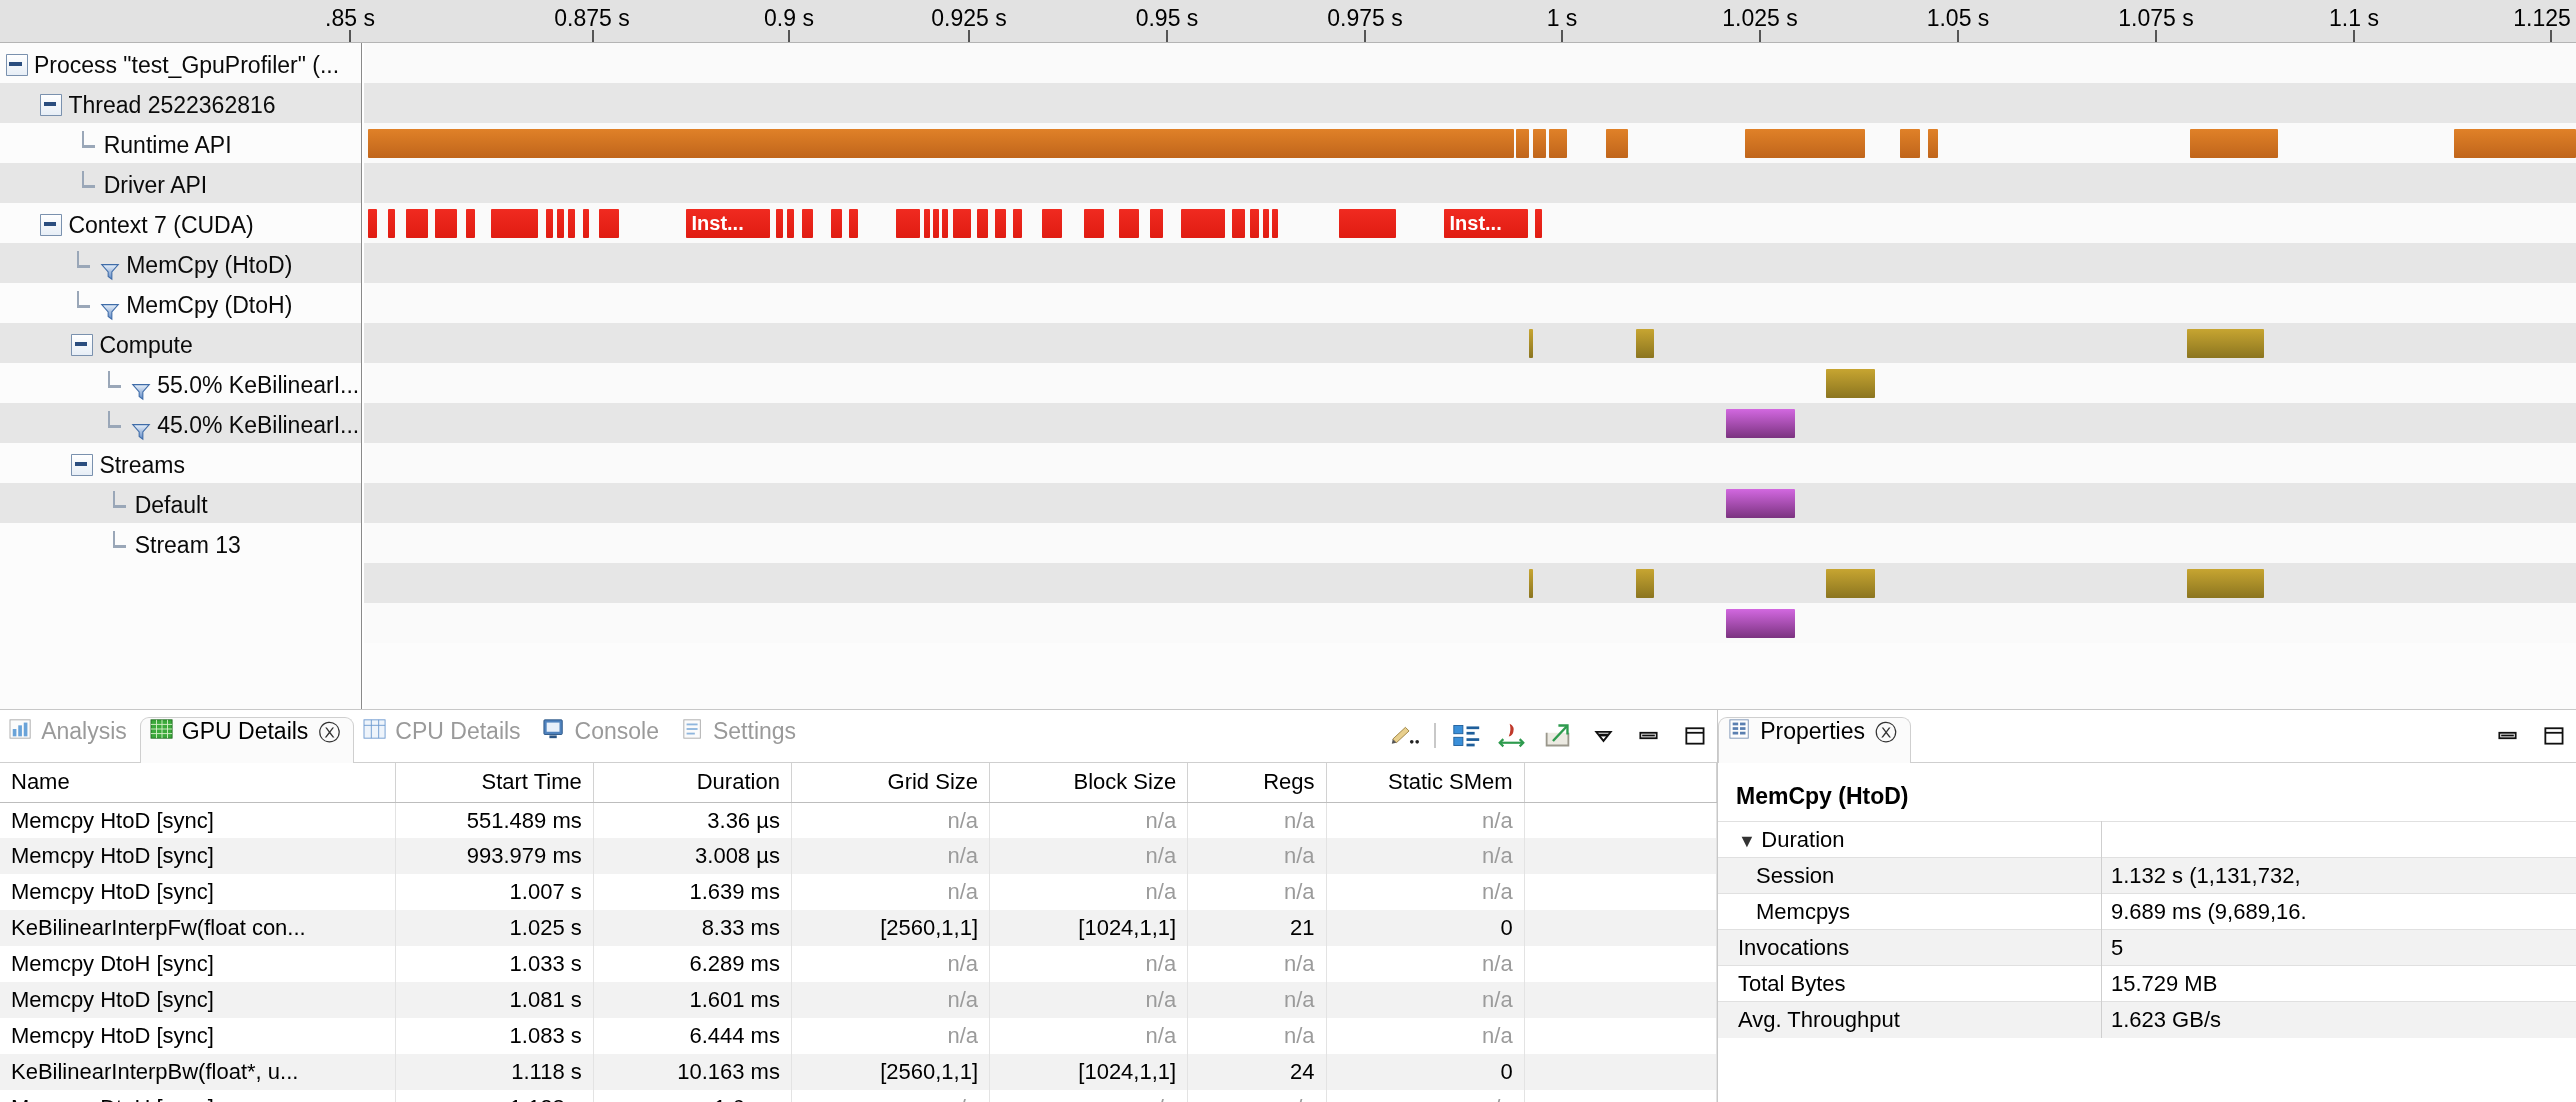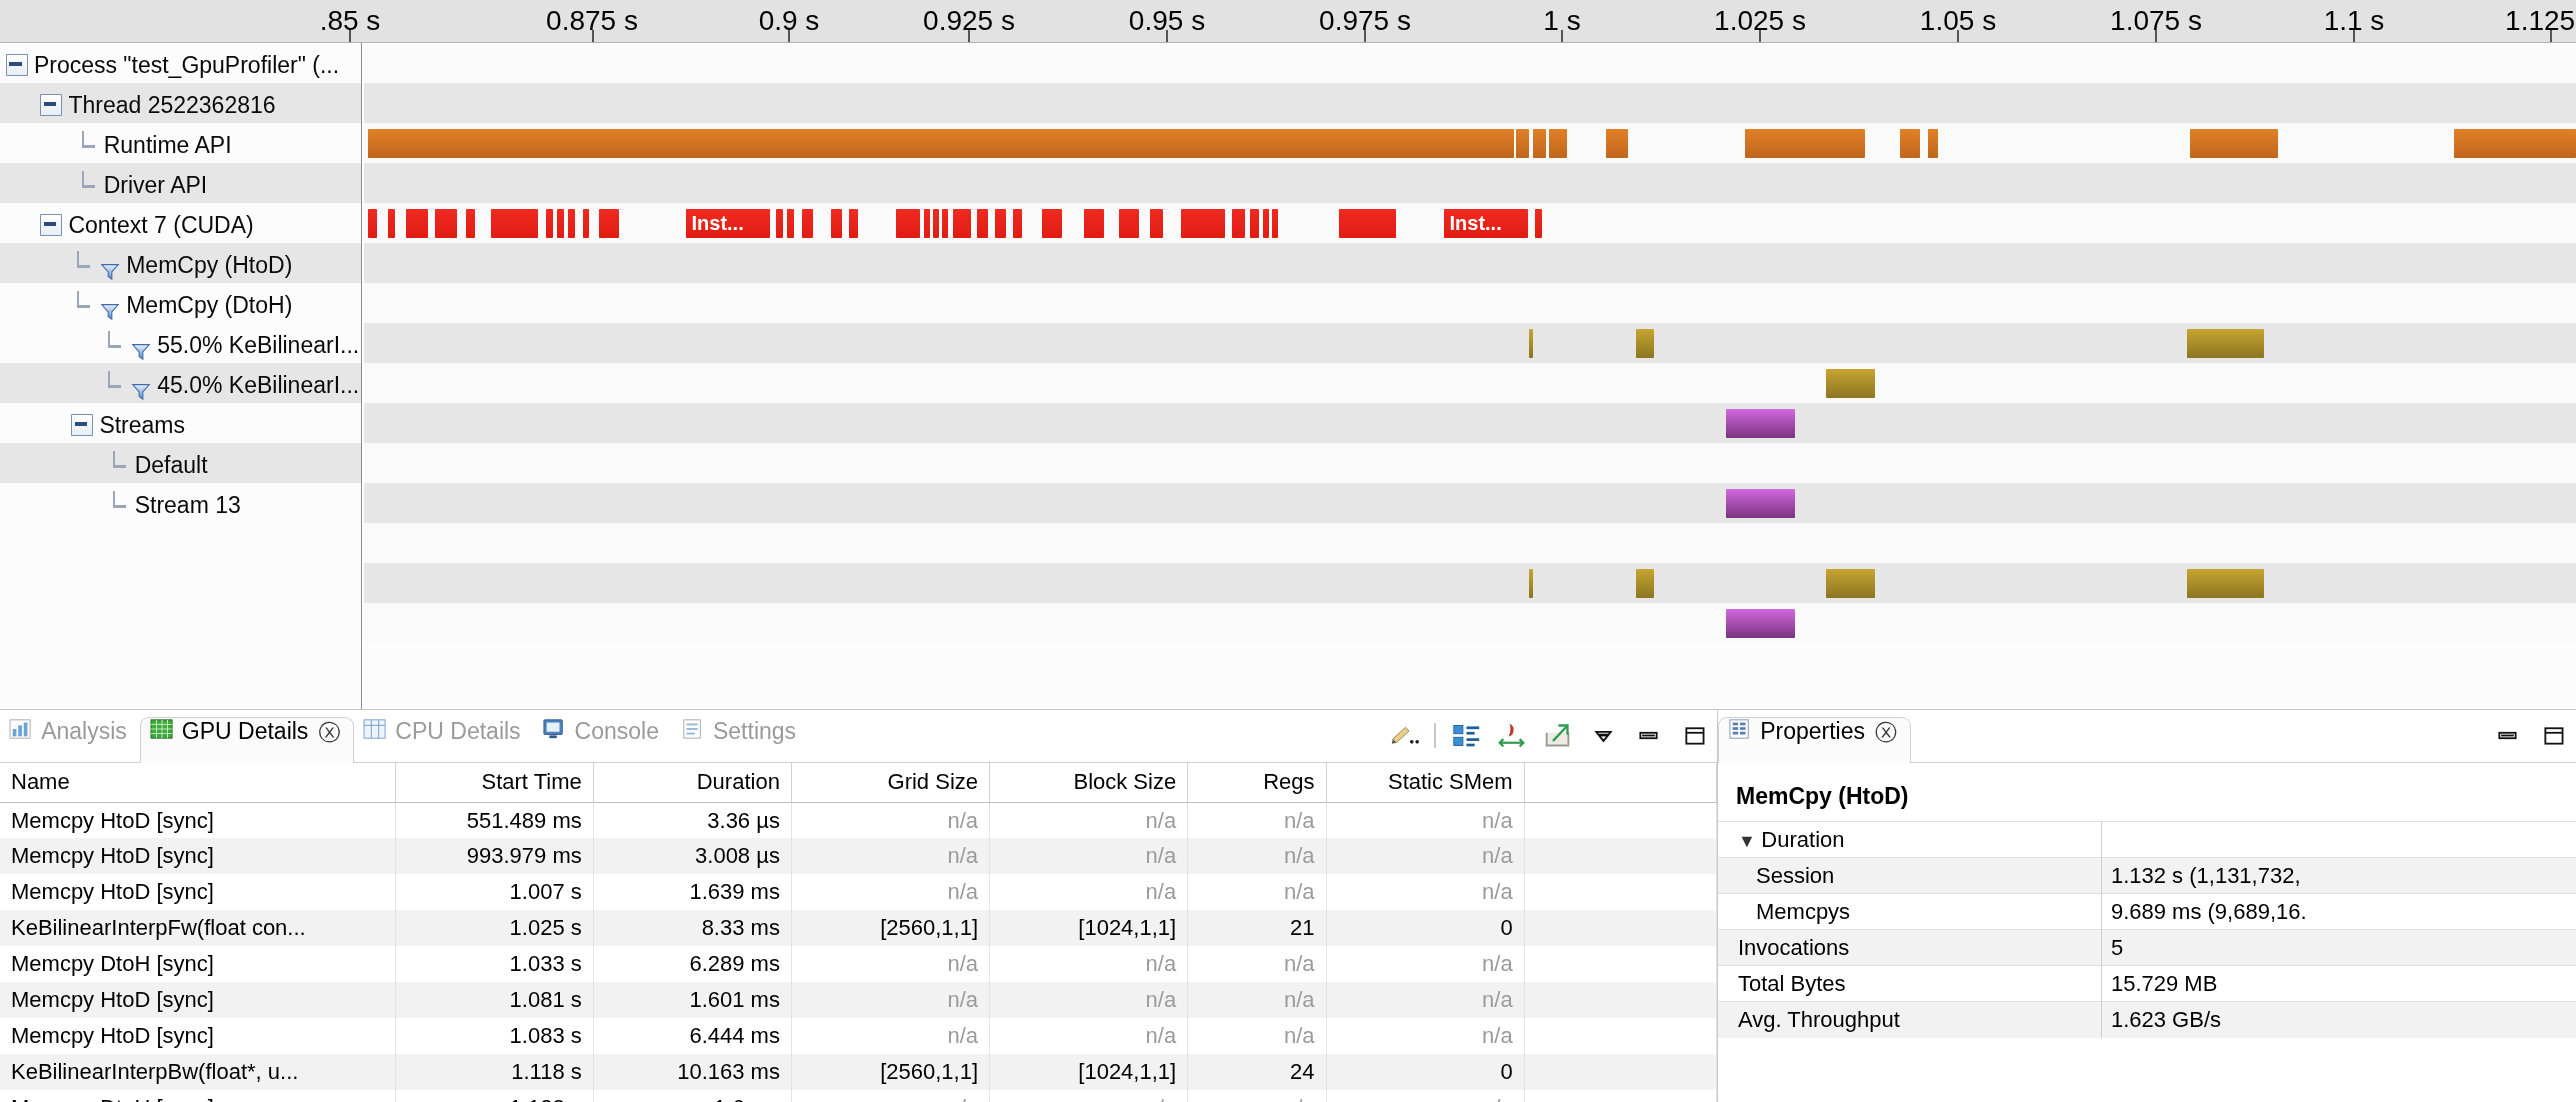--- a/index.html
+++ b/index.html
@@ -22,21 +22,21 @@
   
   #ruler {
     position: absolute; left: 0; top: 0;
     width: 2576px; height: 43px;
     background: #e2e2e2;
     border-bottom: 1.8px solid #b4b4b4;
   }
   #ruler .tick-label {
     position: absolute;
     top: 4.6px;
-    font-size: 28px;
+    font-size: 23px;
     color: #000;
     white-space: nowrap;
     transform: translateX(-50%);
   }
   #ruler .tick-mark {
     position: absolute;
     bottom: 0px;
     width: 1.8px; height: 12px;
     background: #555;
   }
@@ -303,20 +303,21 @@
           </svg></span><span class="tree-label">MemCpy (HtoD)</span></div>
       <div class="tree-row odd"><span style="display:inline-block;width:75px"></span><span class="tw-elbow"></span><span class="tw-funnel"><svg width="22" height="22" viewBox="0 0 24 24">
             <defs>
               <linearGradient id="fg" x1="0" y1="0" x2="0" y2="1">
                 <stop offset="0" stop-color="#eaf2fb"></stop>
                 <stop offset="1" stop-color="#5d87c4"></stop>
               </linearGradient>
             </defs>
             <path d="M3 5 H21 L14 13 V21 L10 18 V13 Z" fill="url(#fg)" stroke="#3f6ca8" stroke-width="1.2"></path>
           </svg></span><span class="tree-label">MemCpy (DtoH)</span></div>
+      <div class="tree-row even"><span style="display:inline-block;width:71px"></span><span class="tw-expander"></span><span class="tree-label">Compute</span></div>
       <div class="tree-row odd"><span style="display:inline-block;width:106px"></span><span class="tw-elbow"></span><span class="tw-funnel"><svg width="22" height="22" viewBox="0 0 24 24">
             <defs>
               <linearGradient id="fg" x1="0" y1="0" x2="0" y2="1">
                 <stop offset="0" stop-color="#eaf2fb"></stop>
                 <stop offset="1" stop-color="#5d87c4"></stop>
               </linearGradient>
             </defs>
             <path d="M3 5 H21 L14 13 V21 L10 18 V13 Z" fill="url(#fg)" stroke="#3f6ca8" stroke-width="1.2"></path>
           </svg></span><span class="tree-label">55.0% KeBilinearI...</span></div>
       <div class="tree-row even"><span style="display:inline-block;width:106px"></span><span class="tw-elbow"></span><span class="tw-funnel"><svg width="22" height="22" viewBox="0 0 24 24">

